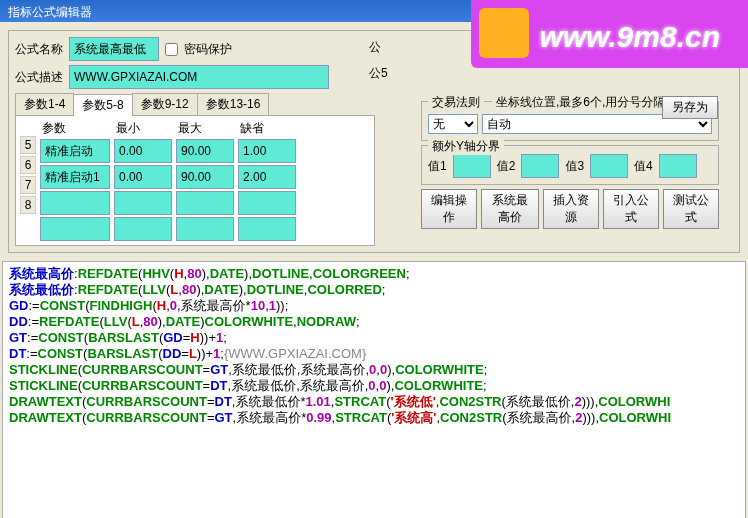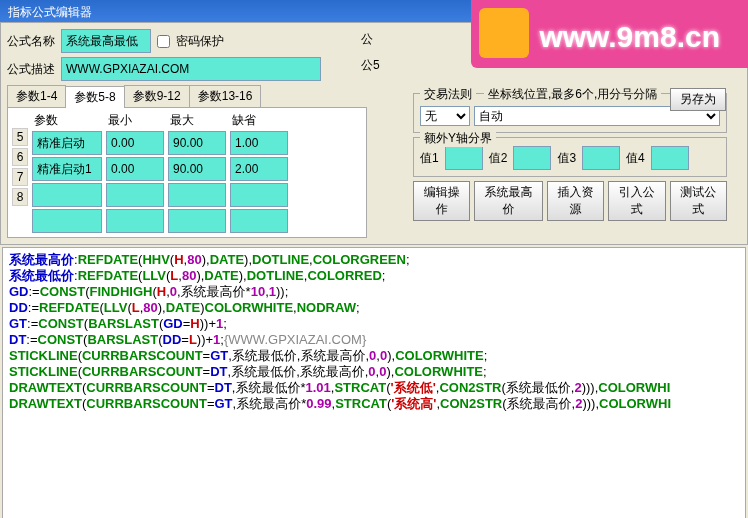--- a/index.html
+++ b/index.html
@@ -1,21 +1,21 @@
 <!DOCTYPE html>
 <html><head>
 <meta charset="utf-8">
 <style>
   * { box-sizing: border-box; margin: 0; padding: 0; font-family: "Microsoft YaHei", SimSun, Arial, sans-serif; }
   body { background: #ece9d8; width: 748px; height: 518px; overflow: hidden; position: relative; }
   .titlebar { background: linear-gradient(#2a6bce, #3b7ee0); color: #fff; font-size: 12px; padding: 4px 8px; height: 22px; position: relative; }
-  .watermark { position: absolute; top: 0; right: 0; height: 68px; background: #ec4899; color: #fff; font-size: 30px; font-weight: bold; padding: 6px 28px 0 68px; display: flex; align-items: center; z-index: 5; border-radius: 0 0 0 6px; }
+  .watermark { position: absolute; top: 0; right: 0; height: 68px; background: #d946ef; color: #fff; font-size: 30px; font-weight: bold; padding: 6px 28px 0 68px; display: flex; align-items: center; z-index: 5; border-radius: 0 0 0 6px; font-style: italic; }
   .watermark::before { content: ""; position: absolute; left: 8px; top: 8px; width: 50px; height: 50px; background: #ffb020; border-radius: 6px; }
   .watermark span { text-shadow: 0 0 4px #fff; }
-  .top-section { border: 1px solid #aaa; margin: 0; padding: 6px; background: #ece9d8; font-size: 12px; position: relative; }
+  .top-section { border: 1px solid #aaa; margin: 8px; padding: 6px; background: #ece9d8; font-size: 12px; position: relative; }
   .row { display: flex; align-items: center; gap: 6px; margin-bottom: 4px; }
   .row label { white-space: nowrap; }
   input[type=text] { border: 1px solid #7f9db9; background: #5eead4; font-size: 12px; padding: 1px 4px; height: 24px; }
   input[type=checkbox] { width: 13px; height: 13px; }
   .left-half { width: 360px; }
   .tabs { display: flex; margin-top: 4px; font-size: 12px; }
   .tab { border: 1px solid #aaa; border-bottom: none; padding: 2px 8px; background: #ece9d8; cursor: pointer; margin-right: -1px; text-align: center; }
   .tab.active { background: #fff; position: relative; top: 1px; }
   .param-pane { border: 1px solid #aaa; background: #fff; padding: 4px; display: flex; gap: 4px; }
   .pcol { display: flex; flex-direction: column; gap: 2px; }

